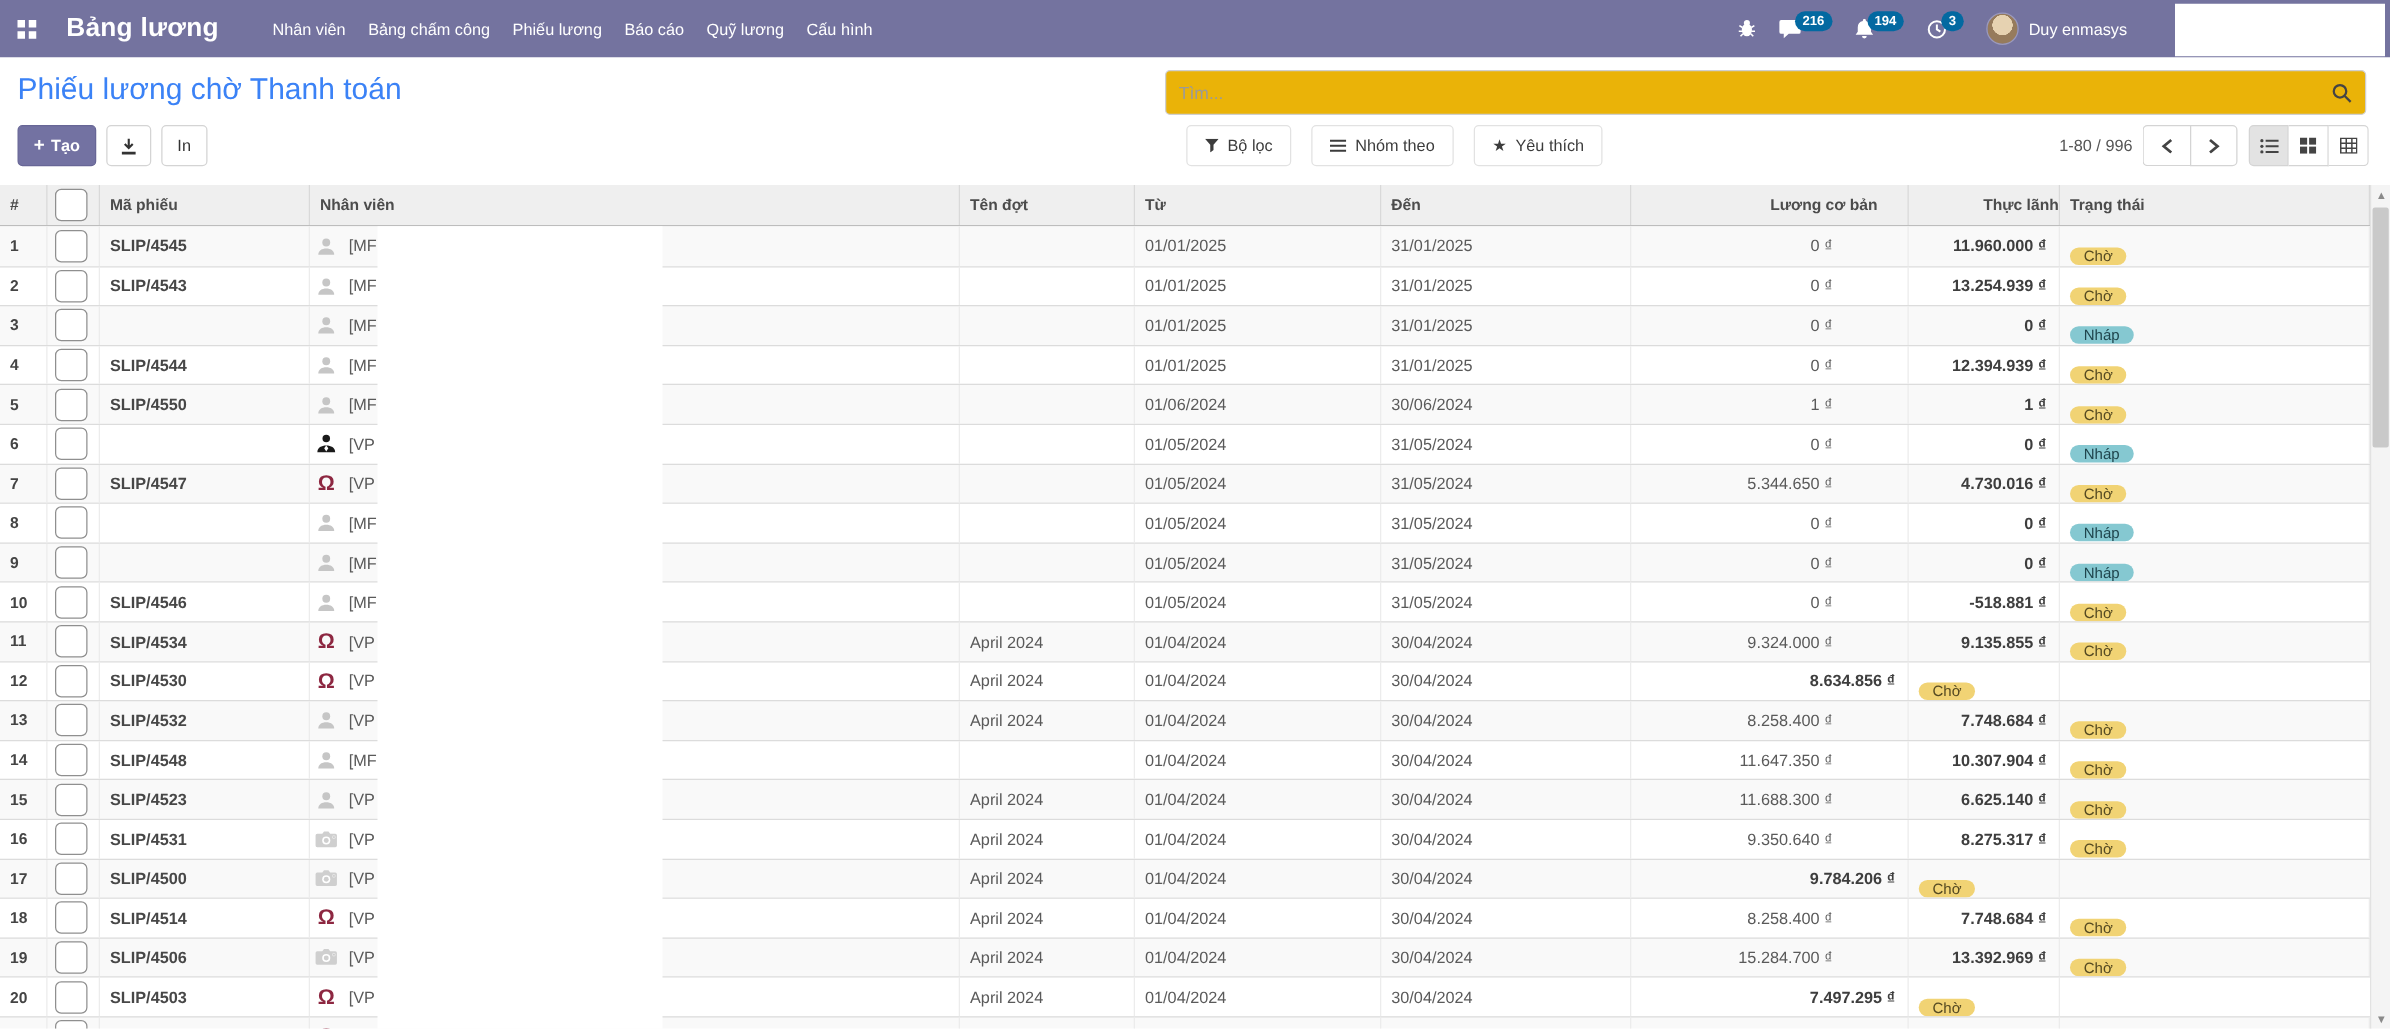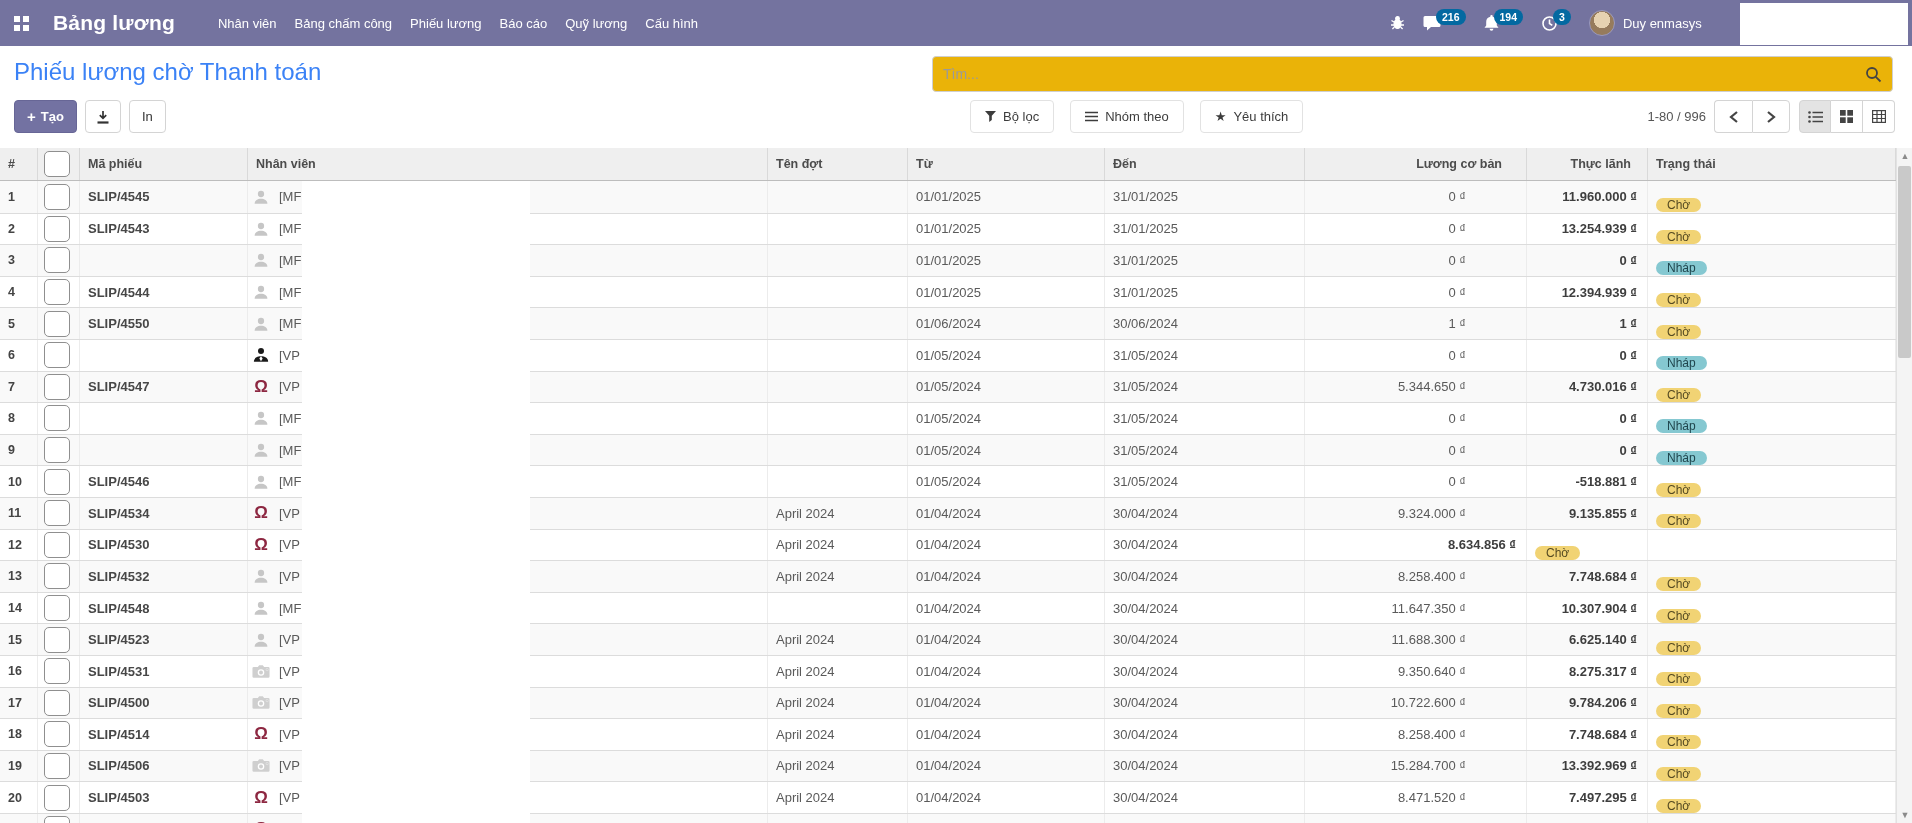--- a/index.html
+++ b/index.html
@@ -38,21 +38,21 @@
   .btn-primary .plus { font-weight:700; margin-right:5px; font-size:15px; }
   .btn-icon { width:36px; padding:0; }
 
   .search-box { position:absolute; left:932px; top:10px; width:961px; height:36px;
     border:1px solid #cfcfcf; border-radius:4px; background:#eab308; display:flex; align-items:center; }
   .search-box input { flex:1; border:0; outline:none; font-size:14px; color:#444;
     padding:0 10px; background:transparent; font-family:"Liberation Sans", sans-serif; }
   .search-box input::placeholder { color:#9a9a9a; }
   .search-glass { margin-right:10px; cursor:pointer; display:flex; }
 
-  .filter-row { position:absolute; left:970px; top:54px; display:flex; gap:16px; }
+  .filter-row { position:absolute; left:949px; top:54px; display:flex; gap:16px; }
   .fbtn { height:33px; border:1px solid #e2e2e2; background:#fff; border-radius:4px;
     font-size:13px; color:#3c3c3c; display:flex; align-items:center; gap:7px;
     padding:0 14px; cursor:pointer; }
 
   .pager { position:absolute; top:54px; left:1600px; width:106px; height:33px;
     display:flex; align-items:center; justify-content:flex-end; font-size:13px; color:#555; }
   .pager-btns { position:absolute; top:54px; left:1714px; display:flex; }
   .pbtn { width:38px; height:33px; border:1px solid #d4d4d4; background:#fff; color:#555;
     display:flex; align-items:center; justify-content:center; font-size:16px; cursor:pointer; }
   .pbtn:first-child { border-radius:4px 0 0 4px; border-right:0; }
@@ -256,21 +256,21 @@
     <div class="th">#</div>
     <div class="th th-check" style="padding-left:6px;">
       <span class="checkbox"></span>
     </div>
     <div class="th">Mã phiếu</div>
     <div class="th">Nhân viên</div>
     <div class="th">Tên đợt</div>
     <div class="th">Từ</div>
     <div class="th">Đến</div>
     <div class="th right">Lương cơ bản</div>
-    <div class="th right" style="padding-right:16px;">Thực lãnh</div>
+    <div class="th right" style="padding-right:0;">Thực lãnh</div>
     <div class="th">Trạng thái</div>
   </div>
 
   <div class="tbody" id="tbody">
       <div class="tr grid-cols odd">
       <div class="td td-index">1</div>
       <div class="td td-check">
         <span class="checkbox"></span>
       </div>
       <div class="td td-slip">SLIP/4545</div>
@@ -660,21 +660,20 @@
               <circle cx="10" cy="9" r="2.2" fill="#cfcfcf"></circle>
               <circle cx="16.8" cy="6" r="1.6" fill="#e7e7e7"></circle>
               <path d="M16.8 5.2v1.6M16 6h1.6" stroke="#bdbdbd" stroke-width="0.5"></path>
             </svg>
           </span>
         <span>[VP</span>
       </div>
       <div class="td">April 2024</div>
       <div class="td">01/04/2024</div>
       <div class="td">30/04/2024</div>
-      <div class="td td-base">10.722.600 ₫</div>
       <div class="td td-net">9.784.206 ₫</div>
       <div class="td">
         <span class="pill pill-warning">Chờ</span>
       </div>
     </div>
       <div class="tr grid-cols">
       <div class="td td-index">18</div>
       <div class="td td-check">
         <span class="checkbox"></span>
       </div>
@@ -729,21 +728,20 @@
       <div class="td td-slip">SLIP/4503</div>
       <div class="td td-emp">
         <span class="avatar">
             <span class="omega-glyph">Ω</span>
           </span>
         <span>[VP</span>
       </div>
       <div class="td">April 2024</div>
       <div class="td">01/04/2024</div>
       <div class="td">30/04/2024</div>
-      <div class="td td-base">8.471.520 ₫</div>
       <div class="td td-net">7.497.295 ₫</div>
       <div class="td">
         <span class="pill pill-warning">Chờ</span>
       </div>
     </div>
       <div class="tr grid-cols odd">
       <div class="td td-index">21</div>
       <div class="td td-check">
         <span class="checkbox"></span>
       </div>

